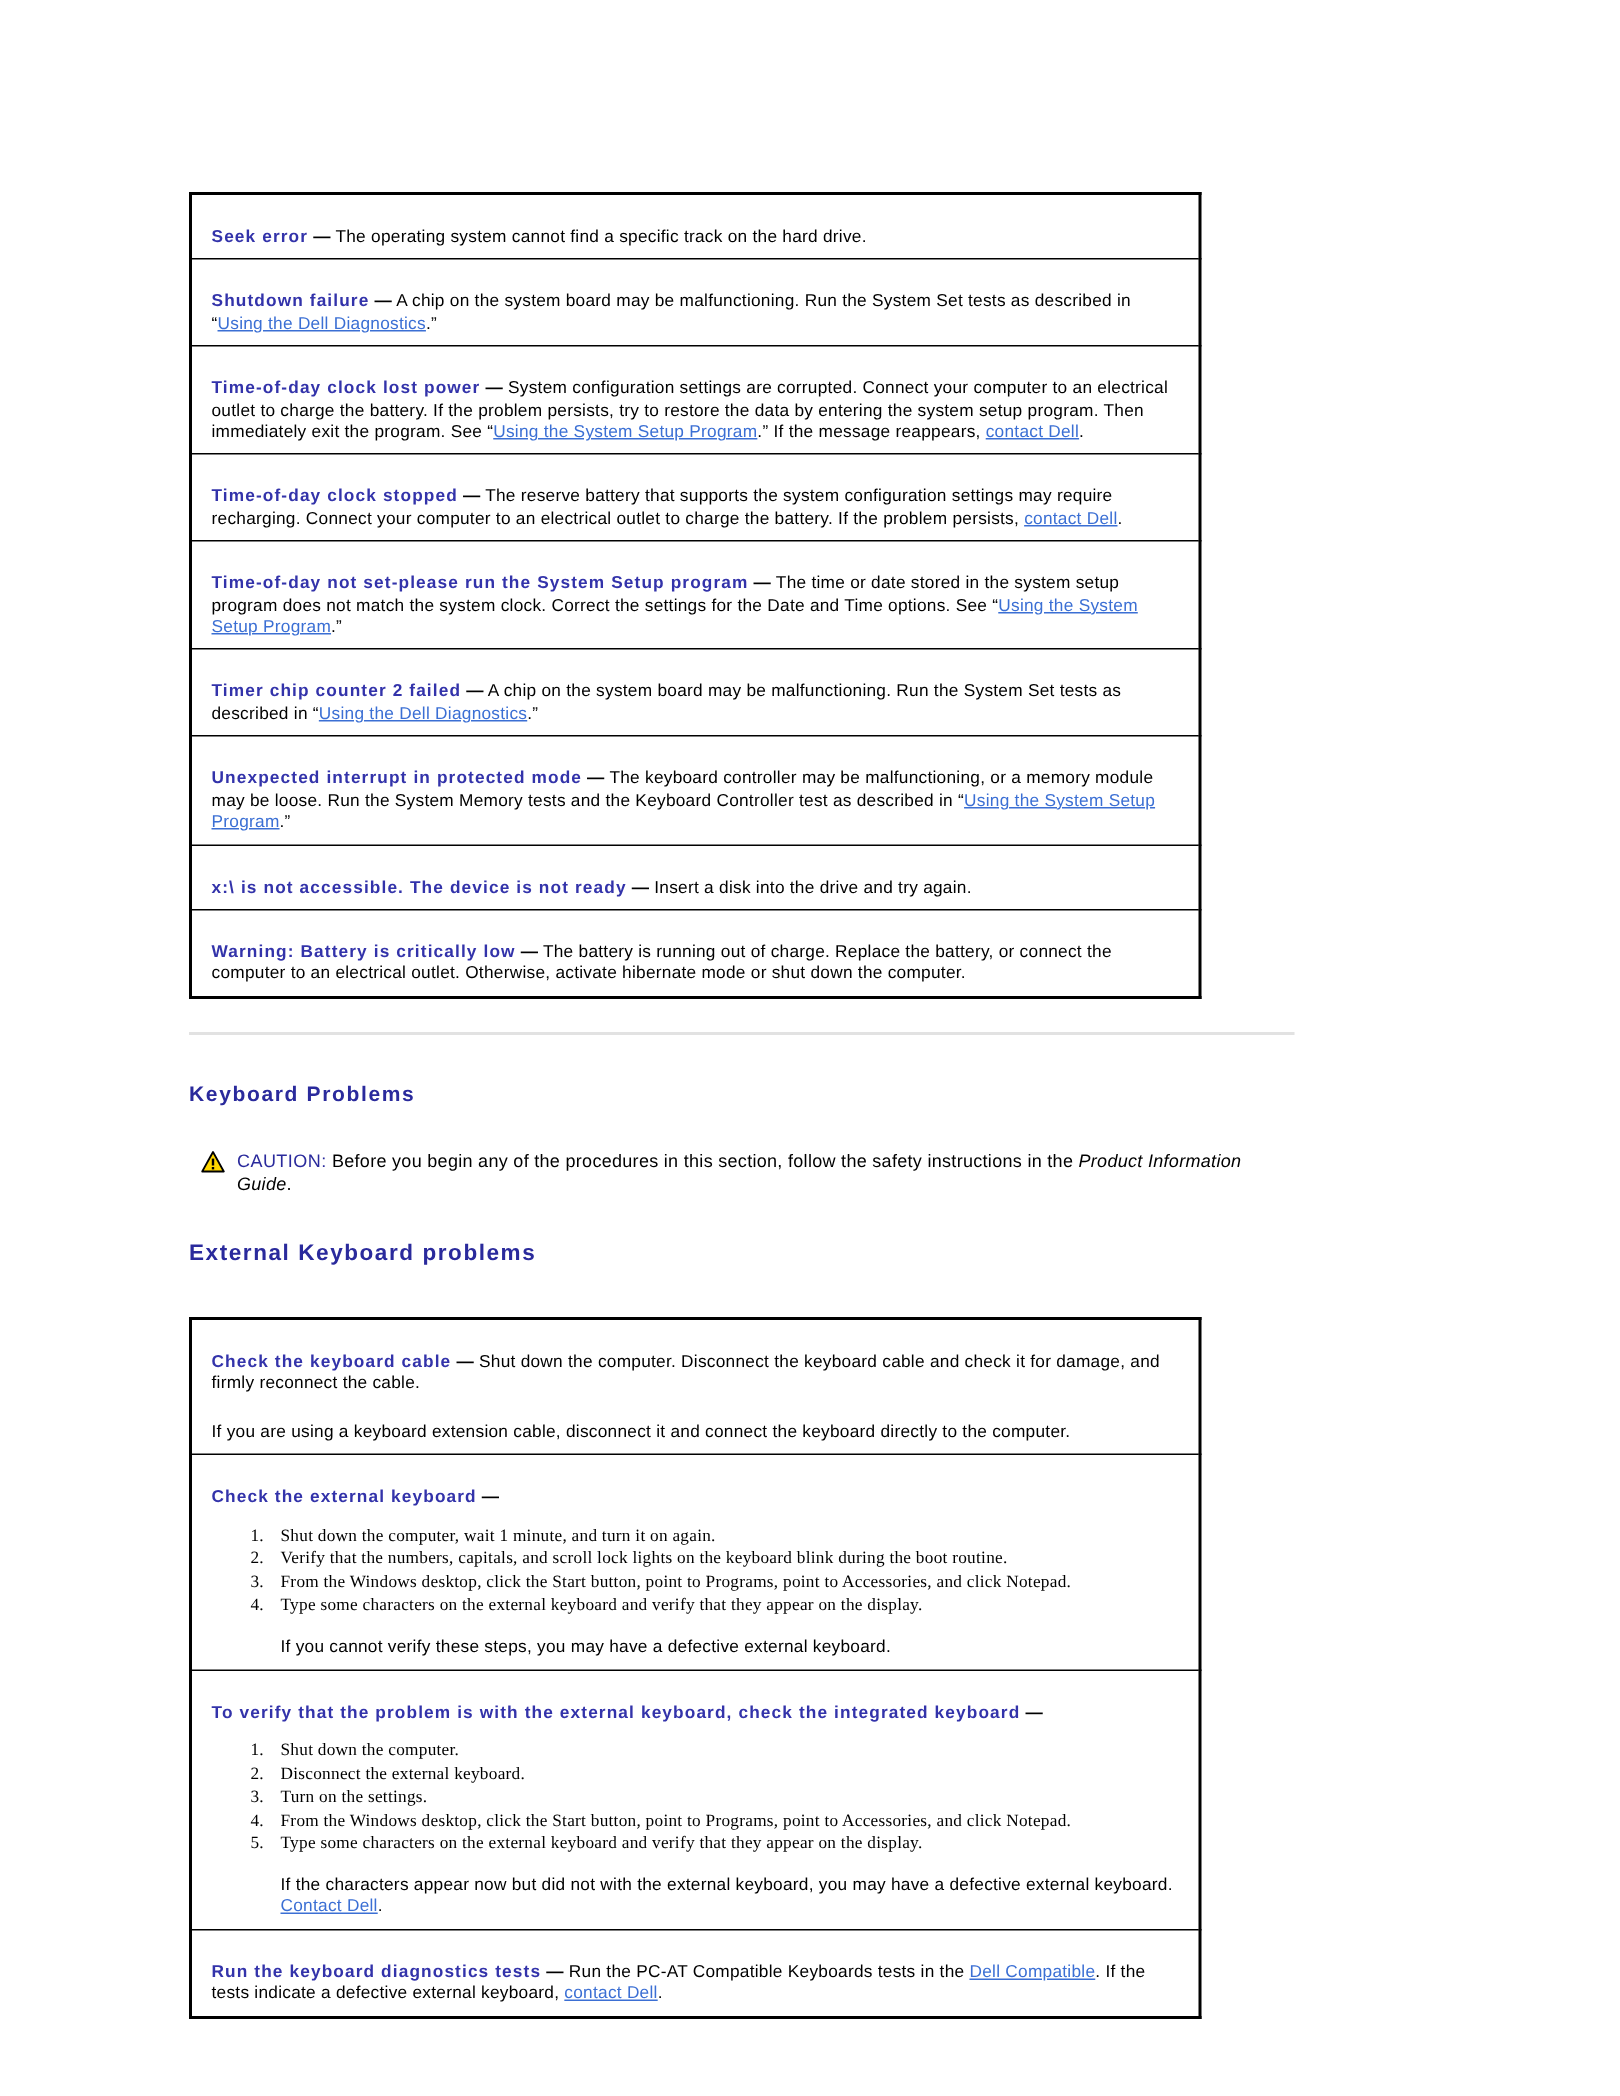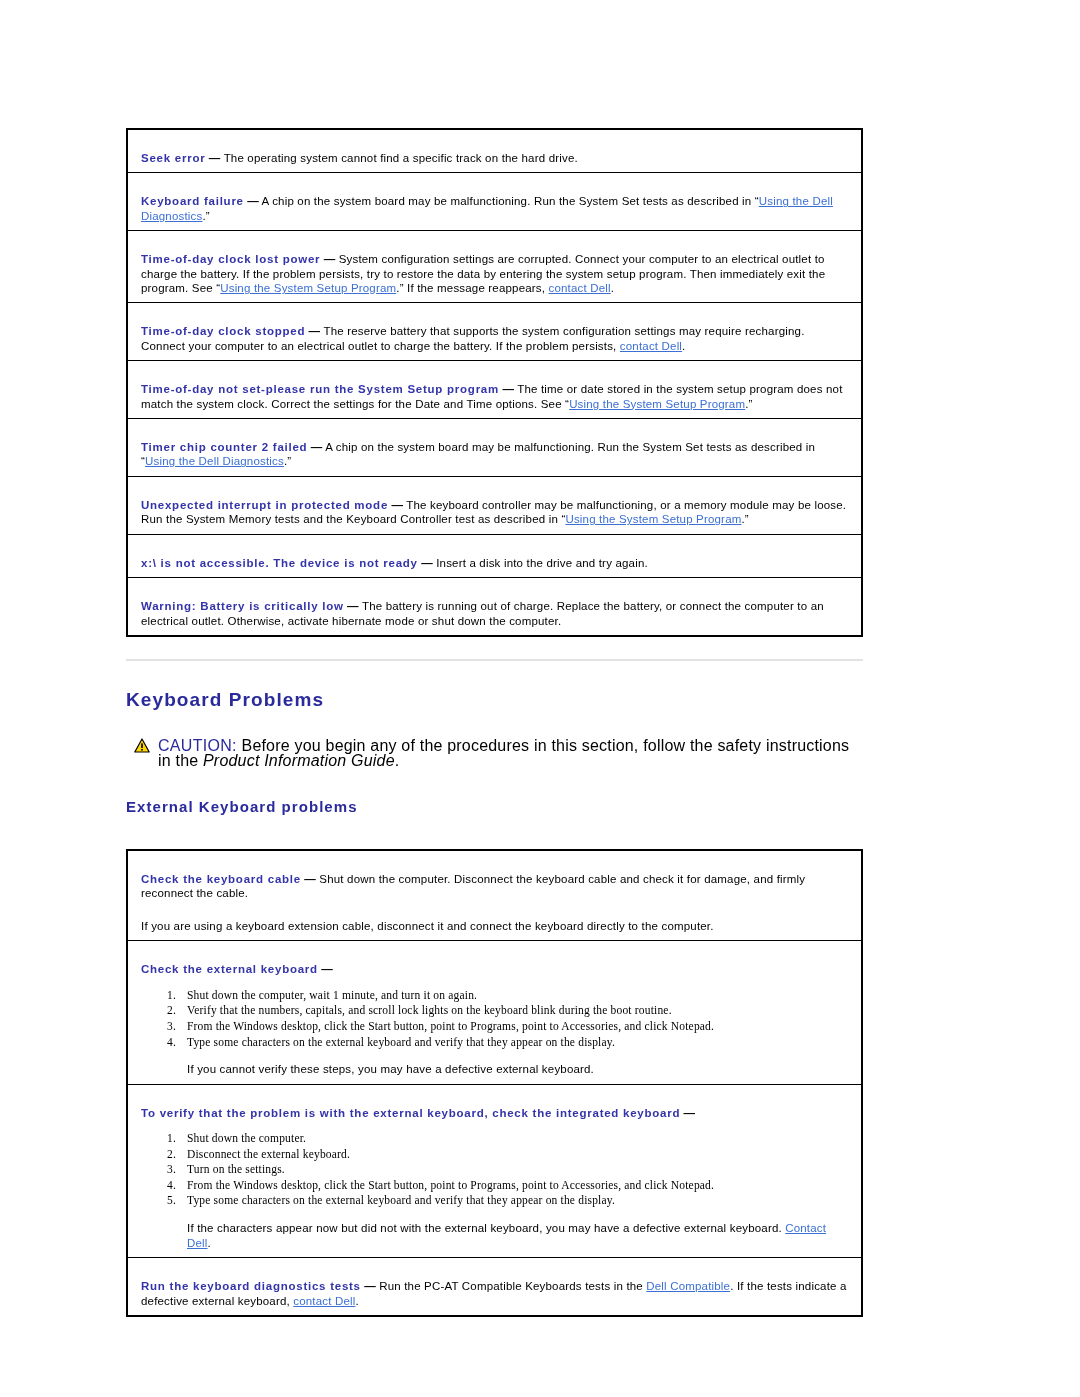--- a/index.html
+++ b/index.html
@@ -25,21 +25,21 @@
   }
 
   .content {
     margin-left: 126px;
     width: 737px;
   }
 
   
   table.msgtable {
     border-collapse: collapse;
-    width: 737px;
+    width: 675px;
     border: 2px solid #000000;
     table-layout: fixed;
   }
   table.msgtable td {
     border-top: 1px solid #000000;
     border-bottom: 1px solid #000000;
     padding: 21px 13px 7px 13px;
     vertical-align: top;
     font-size: 11.5px;
     line-height: 14.4px;
@@ -75,41 +75,41 @@
   .rule {
     border: none;
     border-top: 2px solid #e2e2e2;
     margin: 22px 0 0 0;
     width: 737px;
   }
 
   
   h1.section-title {
     color: #2A2A9C;
-    font-size: 19px;
+    font-size: 14px;
     font-weight: bold;
     letter-spacing: 1.1px;
     margin: 27px 0 0 0;
     line-height: 24px;
   }
   h2.sub-title {
     color: #2A2A9C;
     font-size: 15px;
     font-weight: bold;
     letter-spacing: 1.05px;
     margin: 29px 0 0 0;
     line-height: 20px;
   }
 
   
   .caution {
     display: flex;
     align-items: flex-start;
     margin: 26px 0 0 8px;
-    font-size: 16px;
+    font-size: 12px;
     line-height: 15px;
     letter-spacing: 0.2px;
   }
   .caution .tri {
     flex: 0 0 auto;
     margin: 0 8px 0 0;
     line-height: 0;
   }
   .caution-text { color: #000000; }
   .caution-word { color: #2A2A9C; letter-spacing: 0.3px; }
@@ -149,21 +149,21 @@
 
     <table class="msgtable">
       <tbody id="error-rows">
           <tr>
             <td>
               <div><span class="term">Seek error</span><span class="dash"> —</span><span> The operating system cannot find a specific track on the hard drive.</span></div>
             </td>
           </tr>
           <tr>
             <td>
-              <div><span class="term">Keyboard failure</span><span class="dash"> —</span><span> A chip on the system board may be malfunctioning. Run the System Set tests as described in “</span><a class="lnk">Using the Dell Diagnostics</a><span>.”</span></div>
+              <div><span class="term">Shutdown failure</span><span class="dash"> —</span><span> A chip on the system board may be malfunctioning. Run the System Set tests as described in “</span><a class="lnk">Using the Dell Diagnostics</a><span>.”</span></div>
             </td>
           </tr>
           <tr>
             <td>
               <div><span class="term">Time-of-day clock lost power</span><span class="dash"> —</span><span> System configuration settings are corrupted. Connect your computer to an electrical outlet to charge the battery. If the problem persists, try to restore the data by entering the system setup program. Then immediately exit the program. See “</span><a class="lnk">Using the System Setup Program</a><span>.” If the message reappears, </span><a class="lnk">contact Dell</a><span>.</span></div>
             </td>
           </tr>
           <tr>
             <td>
               <div><span class="term">Time-of-day clock stopped</span><span class="dash"> —</span><span> The reserve battery that supports the system configuration settings may require recharging. Connect your computer to an electrical outlet to charge the battery. If the problem persists, </span><a class="lnk">contact Dell</a><span>.</span></div>

